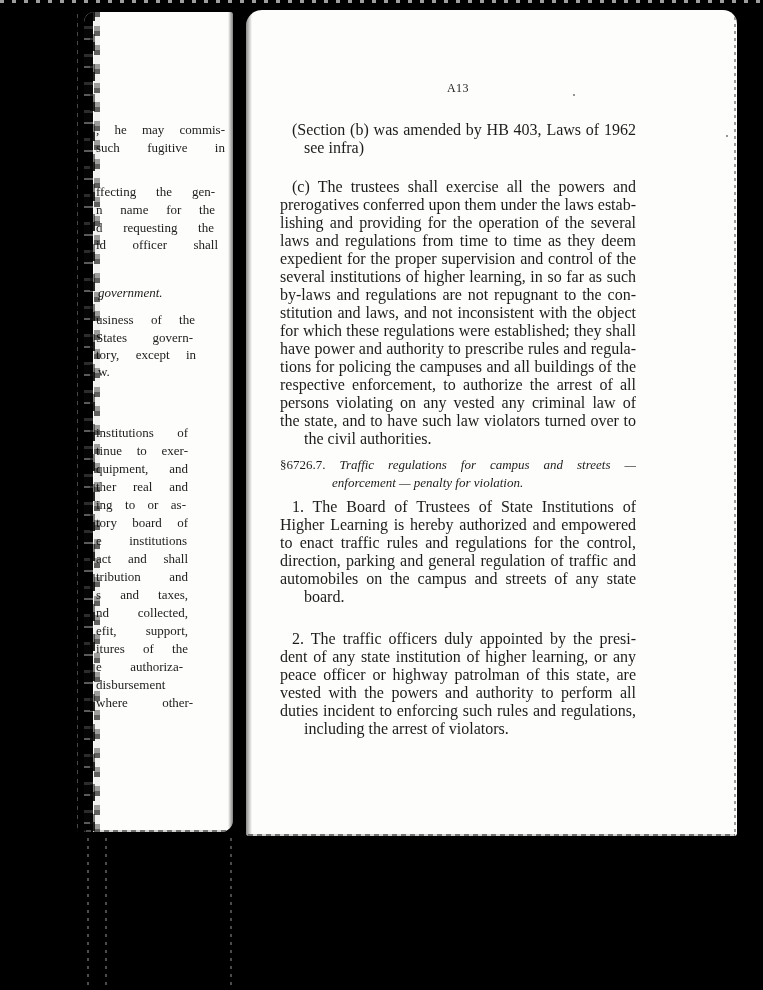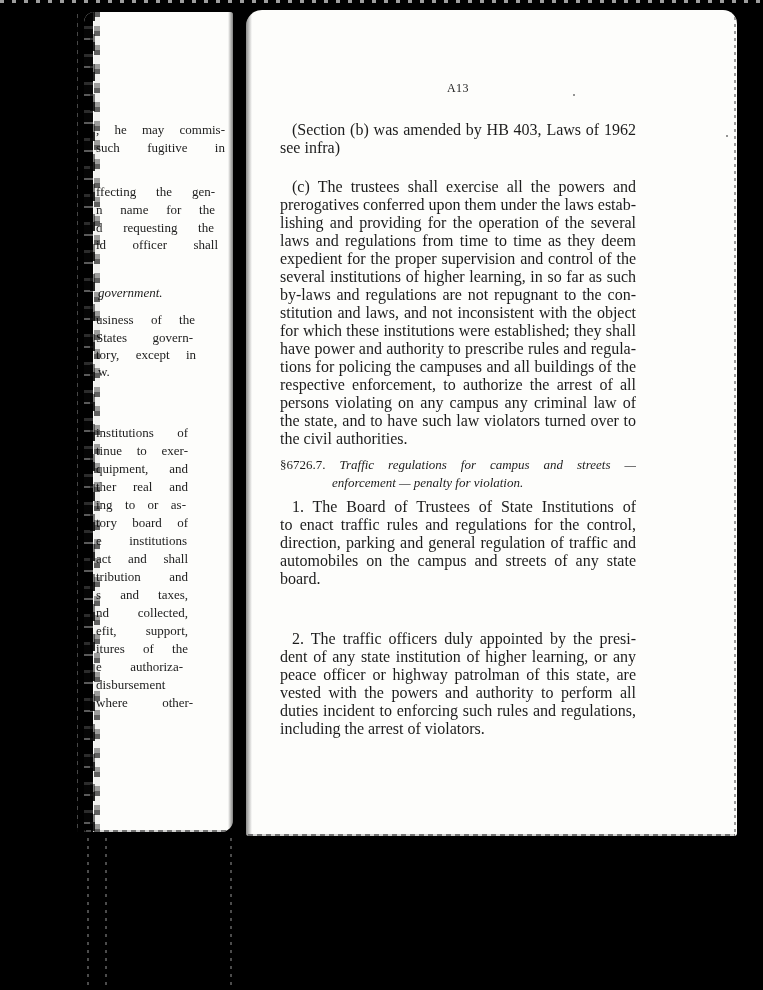--- a/index.html
+++ b/index.html
@@ -34,21 +34,21 @@
   .mp-right-dots{position:absolute;right:1px;top:0;bottom:0;width:2px;
     background:repeating-linear-gradient(180deg,rgba(120,120,120,.75) 0 3px,rgba(0,0,0,0) 3px 7px);}
   .page-bottom{position:absolute;left:2px;right:2px;bottom:0;height:2px;
     background:repeating-linear-gradient(90deg,rgba(90,90,90,.85) 0 5px,rgba(40,40,40,.2) 5px 9px);}
   .page-num{position:absolute;left:34px;top:69px;width:356px;text-align:center;
     font-size:12px;line-height:18px;letter-spacing:.5px;}
   .col{position:absolute;left:34px;top:0;width:356px;}
   .para{position:absolute;left:0;width:356px;}
   .pline{font-size:16px;line-height:18px;height:18px;overflow:hidden;}
   .jline{text-align:justify;text-align-last:justify;}
-  .pline.last{text-align:left;text-align-last:left;}
+  .pline.last{text-align:left;text-align-last:left;margin-left:24px;}
   .hline1{font-size:13px;line-height:18px;height:18px;text-align:justify;text-align-last:justify;overflow:hidden;}
   .hline2{font-size:13px;line-height:18px;height:18px;margin-left:52px;}
   .h-italic{font-style:italic;}
   .speck{position:absolute;width:2px;height:2px;background:#707070;border-radius:50%;}
   
   .streak{position:absolute;top:838px;height:152px;width:2px;
     background:repeating-linear-gradient(180deg,rgba(150,150,150,.5) 0 3px,rgba(0,0,0,0) 3px 8px);}
 </style>
 </head>
 <body>
@@ -103,34 +103,35 @@
         </div>
         <div class="para" style="top: 168px;">
           <div class="pline jline" style="text-indent: 12px;">(c)  The trustees shall exercise all the powers and</div>
           <div class="pline jline">prerogatives conferred upon them under the laws estab-</div>
           <div class="pline jline">lishing and providing for the operation of the several</div>
           <div class="pline jline">laws and regulations from time to time as they deem</div>
           <div class="pline jline">expedient for the proper supervision and control of the</div>
           <div class="pline jline">several institutions of higher learning, in so far as such</div>
           <div class="pline jline">by-laws and regulations are not repugnant to the con-</div>
           <div class="pline jline">stitution and laws, and not inconsistent with the object</div>
-          <div class="pline jline">for which these institutions were established; they shall</div>
+          <div class="pline jline">for which these regulations were established; they shall</div>
           <div class="pline jline">have power and authority to prescribe rules and regula-</div>
           <div class="pline jline">tions for policing the campuses and all buildings of the</div>
           <div class="pline jline">respective enforcement, to authorize the arrest of all</div>
-          <div class="pline jline">persons violating on any campus any criminal law of</div>
+          <div class="pline jline">persons violating on any vested any criminal law of</div>
           <div class="pline jline">the state, and to have such law violators turned over to</div>
           <div class="pline last">the civil authorities.</div>
         </div>
         <div class="para" style="top: 446px;">
           <div class="hline1"><span>§6726.7.</span> <span class="h-italic">Traffic regulations for campus and streets —</span></div>
           <div class="hline2 h-italic">enforcement — penalty for violation.</div>
         </div>
         <div class="para" style="top: 488px;">
           <div class="pline jline" style="text-indent: 12px;">1.  The Board of Trustees of State Institutions of</div>
+          <div class="pline jline">Higher Learning is hereby authorized and empowered</div>
           <div class="pline jline">to enact traffic rules and regulations for the control,</div>
           <div class="pline jline">direction, parking and general regulation of traffic and</div>
           <div class="pline jline">automobiles on the campus and streets of any state insti-</div>
           <div class="pline last">board.</div>
         </div>
         <div class="para" style="top: 620px;">
           <div class="pline jline" style="text-indent: 12px;">2.  The traffic officers duly appointed by the presi-</div>
           <div class="pline jline">dent of any state institution of higher learning, or any</div>
           <div class="pline jline">peace officer or highway patrolman of this state, are</div>
           <div class="pline jline">vested with the powers and authority to perform all</div>

